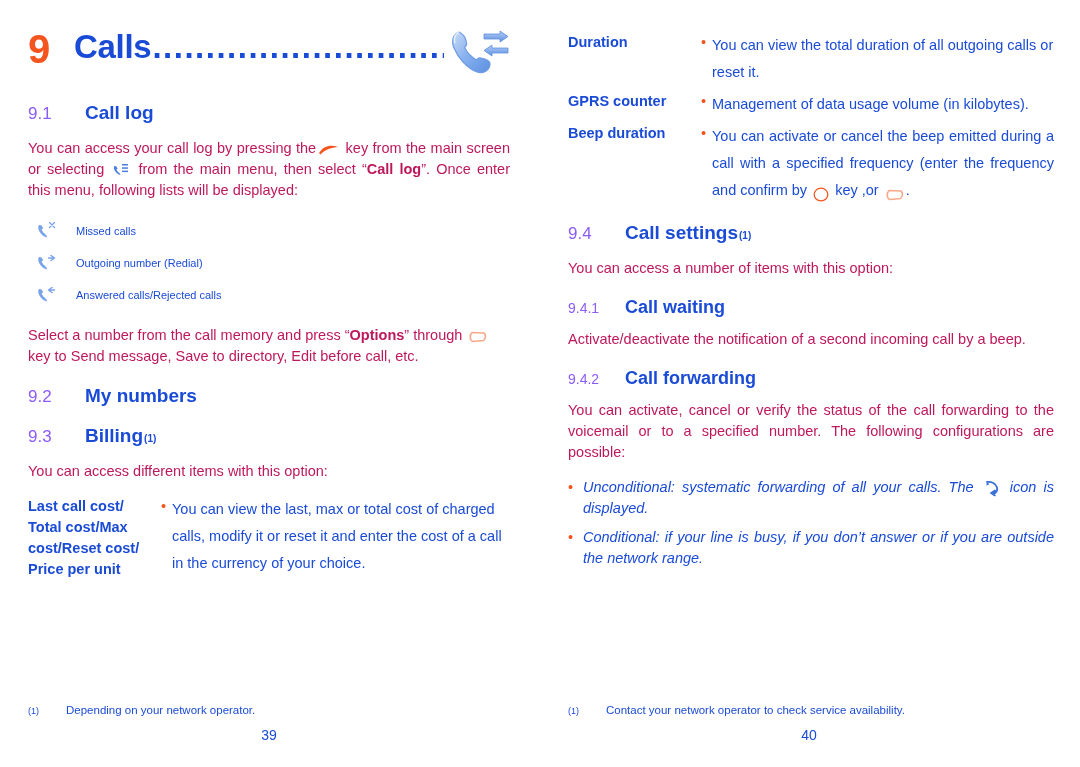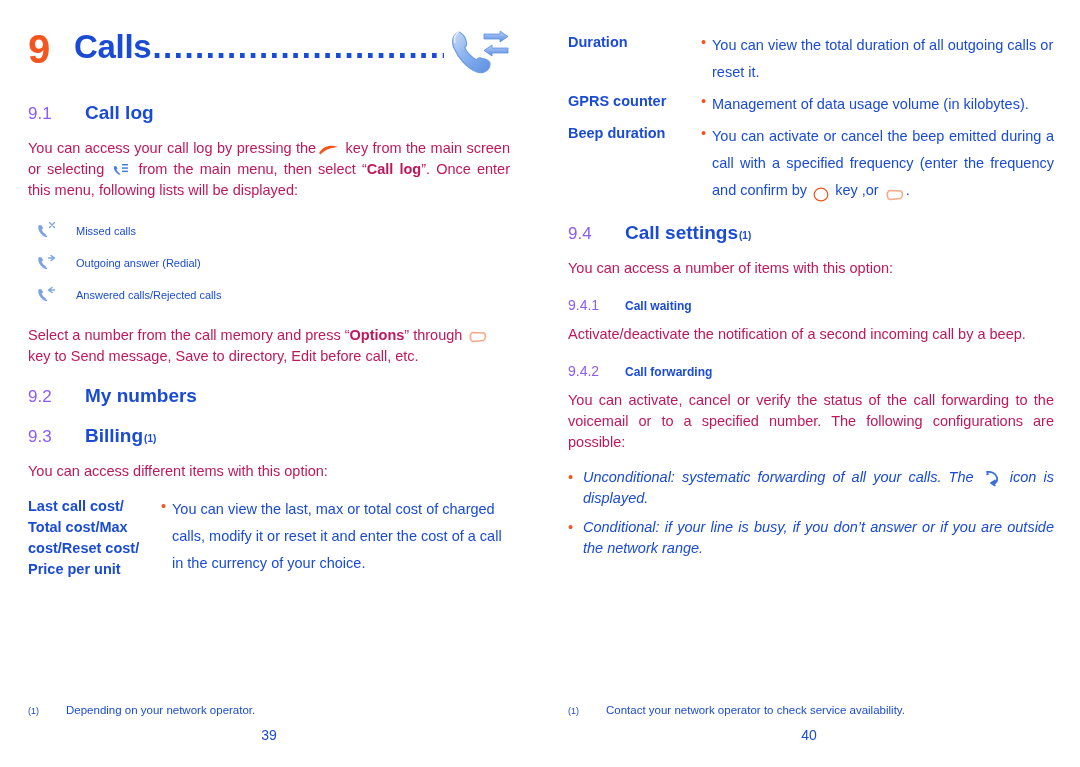--- a/index.html
+++ b/index.html
@@ -84,21 +84,21 @@
     font-weight: normal;
     flex: 0 0 57px;
   }
   .h2 .txt {
     color: #1a4bd6;
     font-size: 19px;
     font-weight: bold;
   }
   .h2.sub { margin: 18px 0 11px 0; }
   .h2.sub .num { font-size: 14px; flex: 0 0 57px; }
-  .h2.sub .txt { font-size: 12px; }
+  .h2.sub .txt { font-size: 18px; }
 
   sup.fn {
     font-size: 10px;
     color: #1a4bd6;
     vertical-align: super;
     font-weight: bold;
     margin-left: 1px;
   }
 
   
@@ -274,21 +274,21 @@
         </span>
         <span class="lbl">Missed calls</span>
       </div>
       <div class="icon-row">
         <span class="ic">
           <svg viewBox="0 0 22 22" width="22" height="22" aria-hidden="true">
             <path d="M3 5 C1.6 6.4 2 9.8 4.2 12.8 C6.4 15.8 9.6 17.8 11.4 17 L9.7 14.6 C8.3 13.7 6.4 11.6 5.6 9.6 L7.3 8.2 L5.3 5.3 Z" fill="#7ba4e8"></path>
             <path d="M12.5 6 H17.5 M15 3.5 L18.5 6 L15 8.5" stroke="#7ba4e8" stroke-width="1.5" fill="none" stroke-linecap="round" stroke-linejoin="round"></path>
           </svg>
         </span>
-        <span class="lbl">Outgoing answer (Redial)</span>
+        <span class="lbl">Outgoing number (Redial)</span>
       </div>
       <div class="icon-row">
         <span class="ic">
           <svg viewBox="0 0 22 22" width="22" height="22" aria-hidden="true">
             <path d="M3 5 C1.6 6.4 2 9.8 4.2 12.8 C6.4 15.8 9.6 17.8 11.4 17 L9.7 14.6 C8.3 13.7 6.4 11.6 5.6 9.6 L7.3 8.2 L5.3 5.3 Z" fill="#7ba4e8"></path>
             <path d="M18.5 6 H13.5 M16 3.5 L12.5 6 L16 8.5" stroke="#7ba4e8" stroke-width="1.5" fill="none" stroke-linecap="round" stroke-linejoin="round"></path>
           </svg>
         </span>
         <span class="lbl">Answered calls/Rejected calls</span>
       </div>

